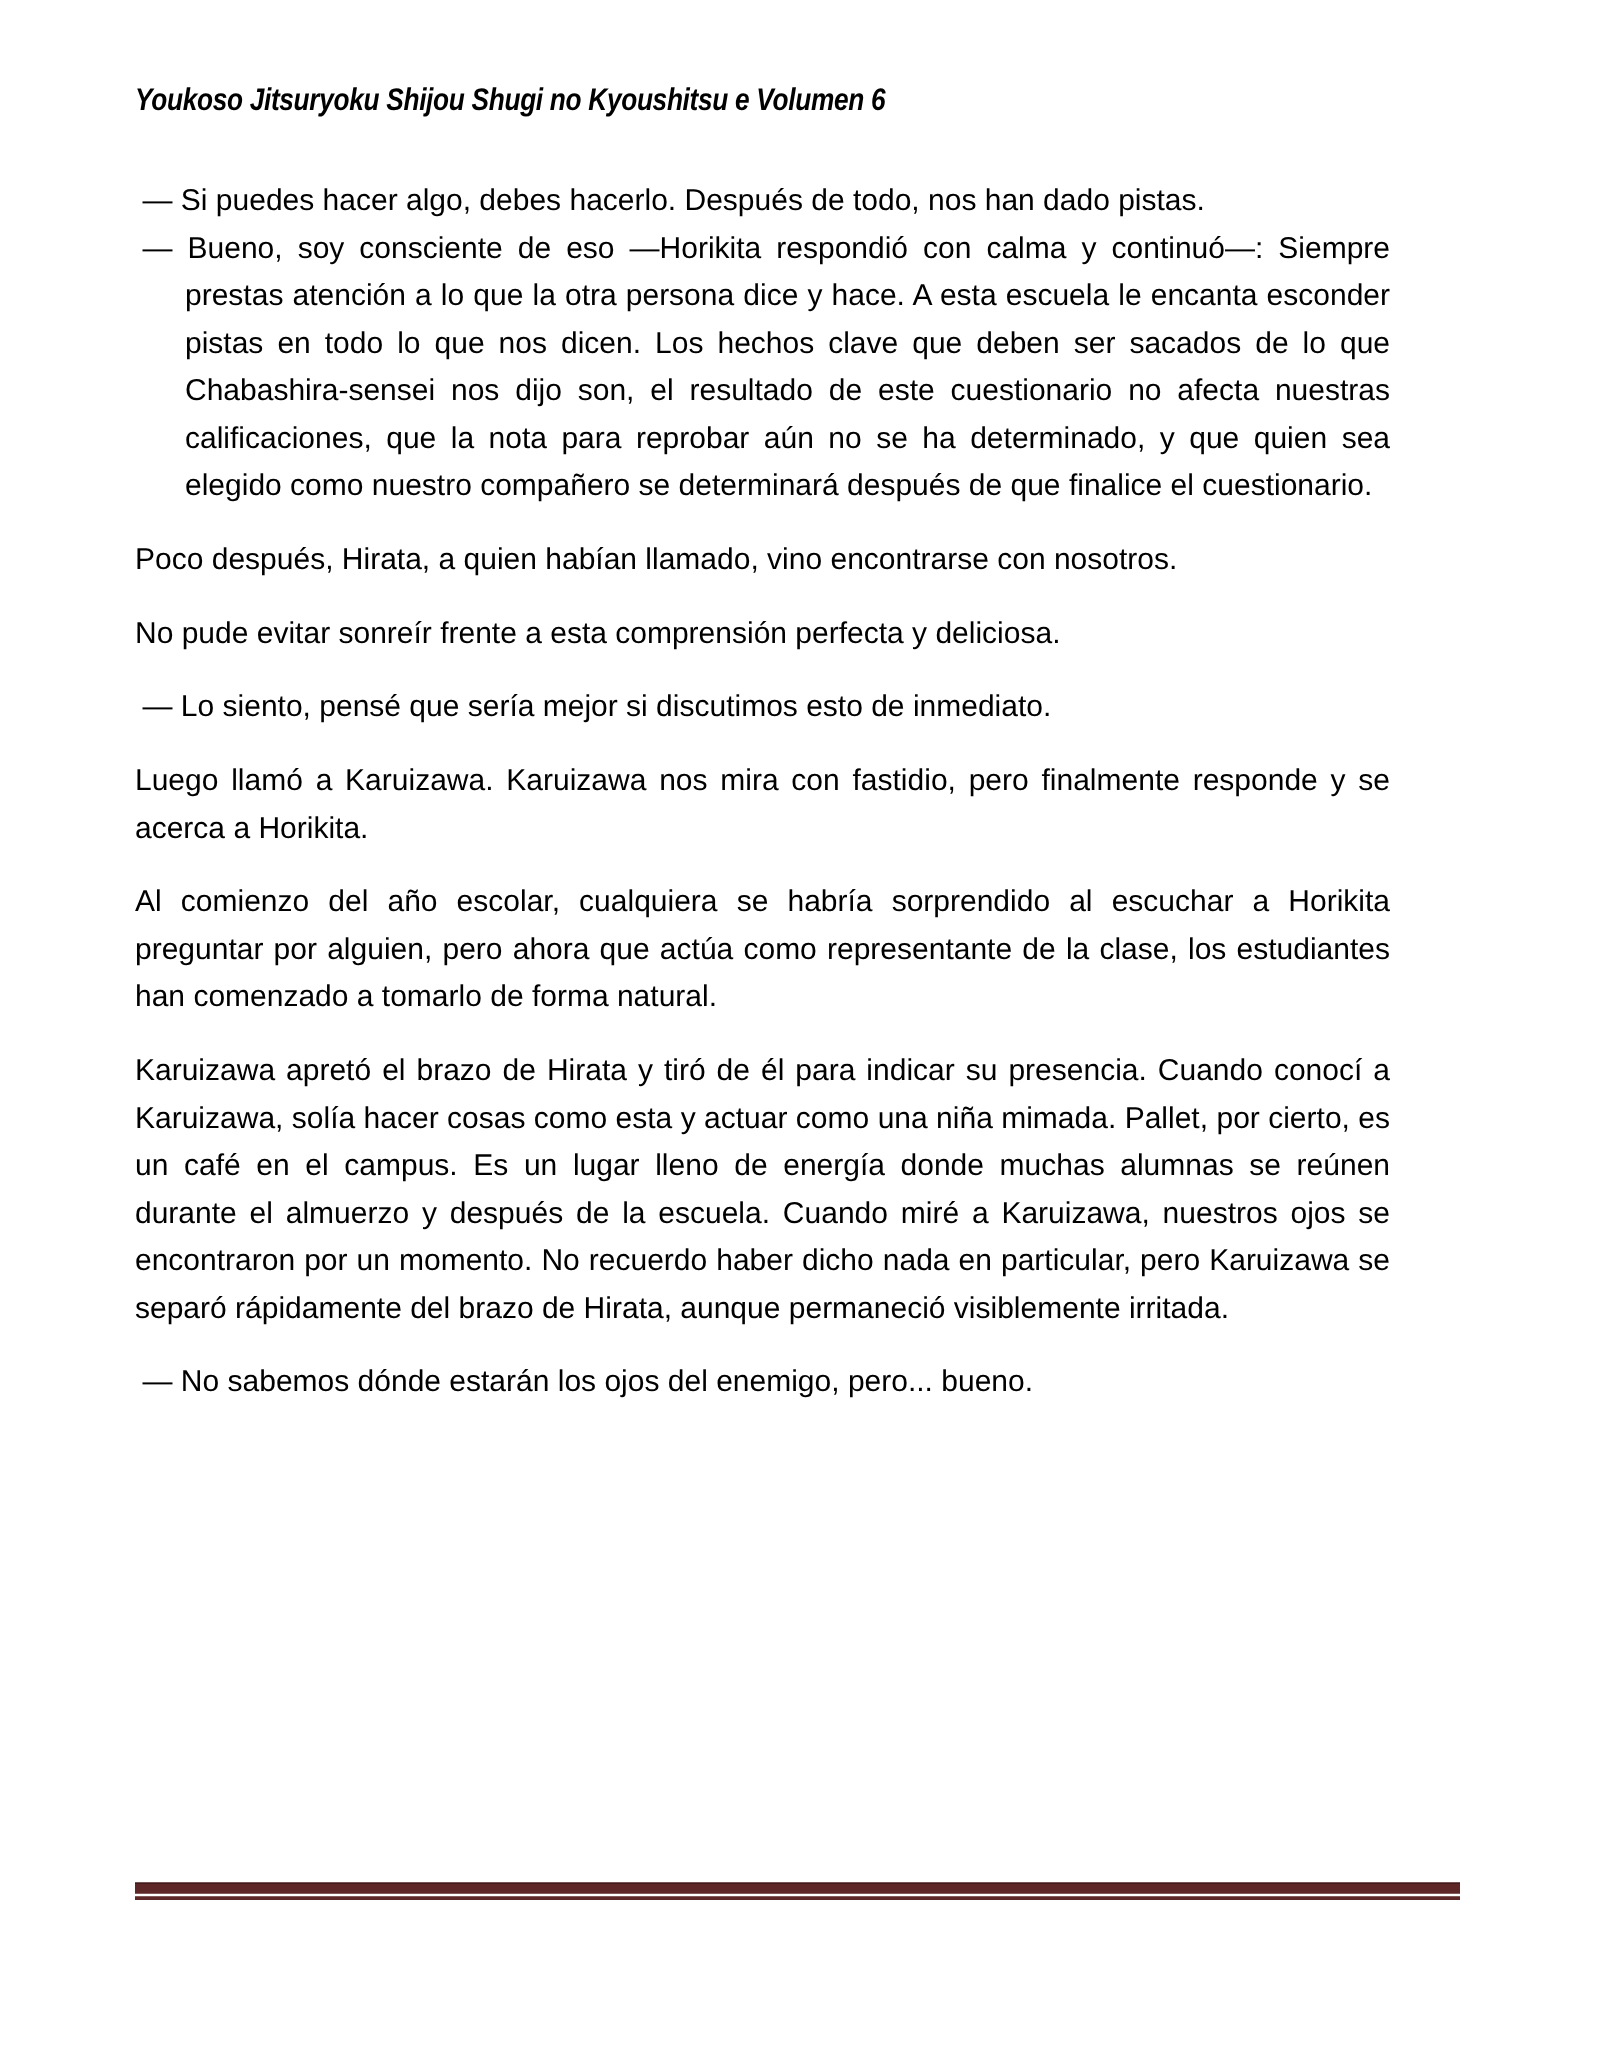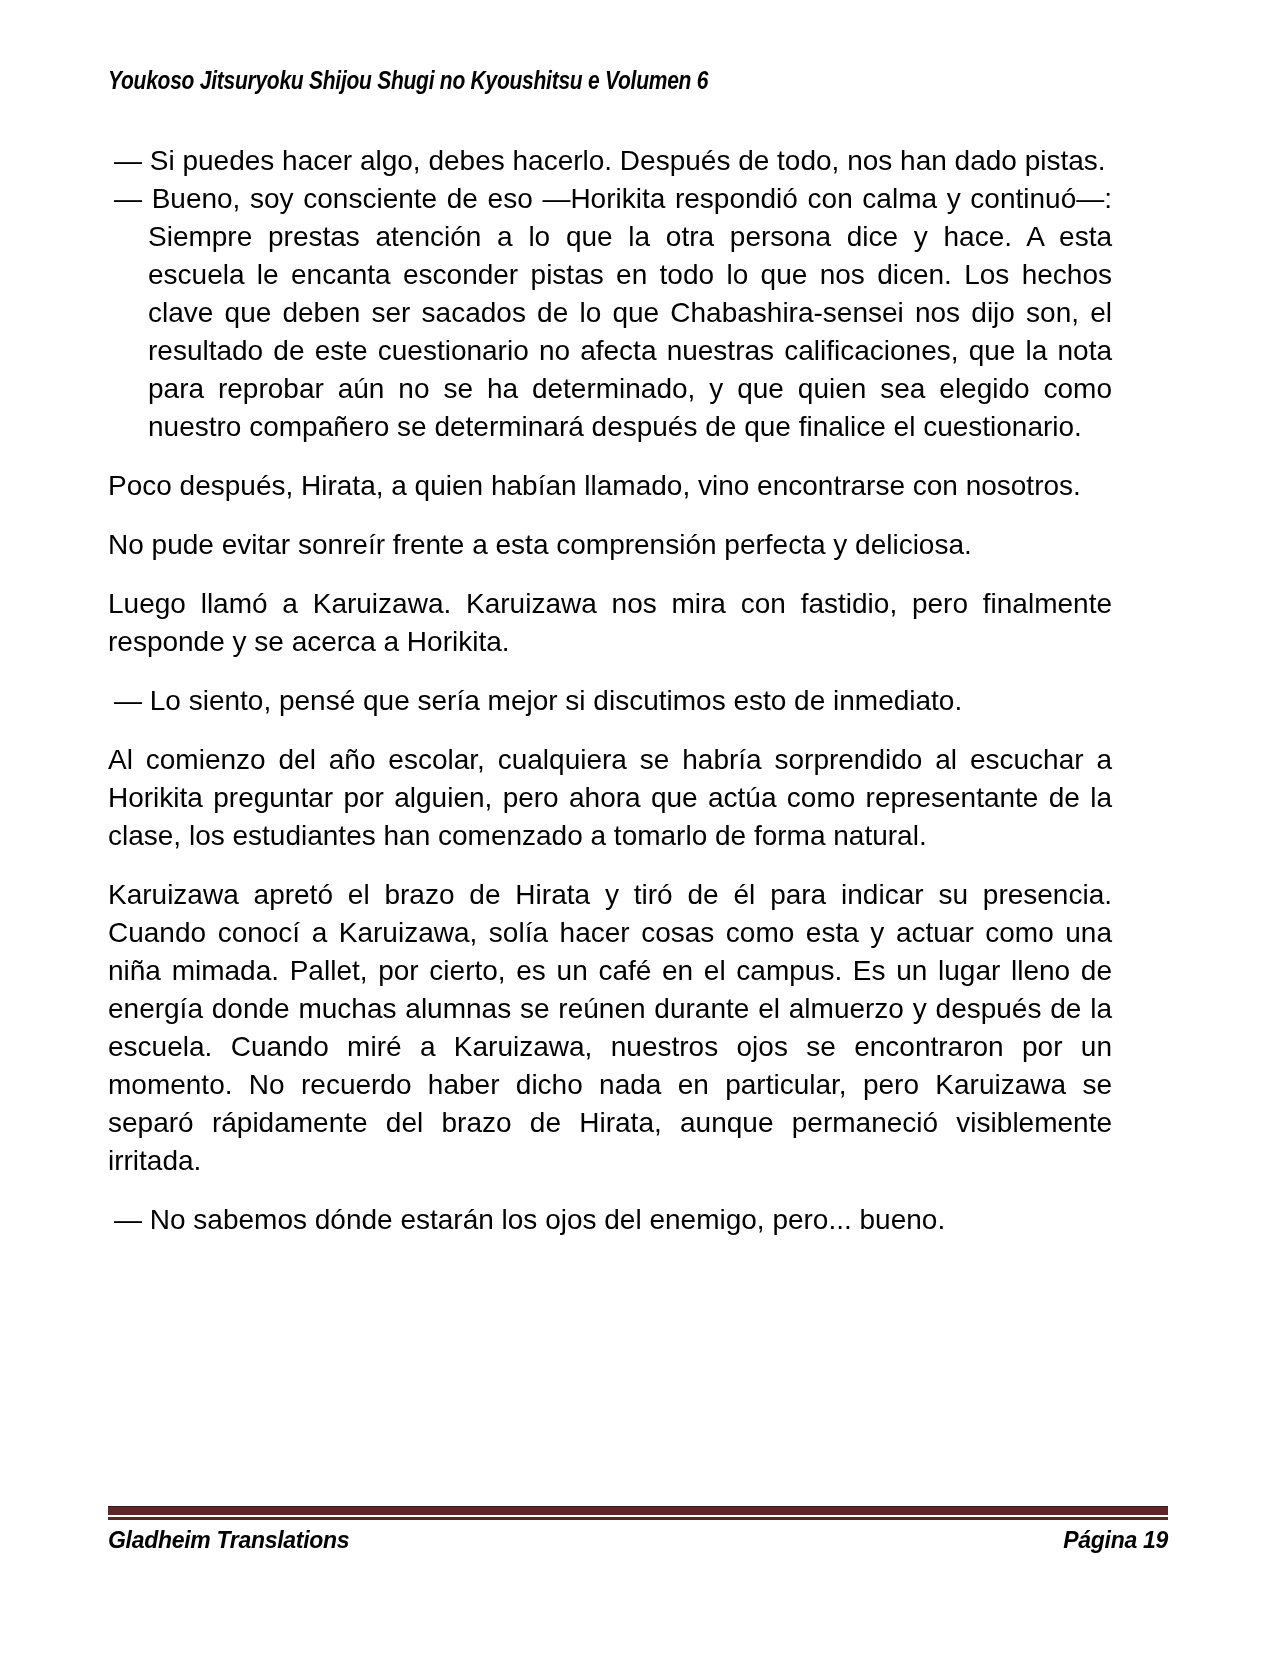--- a/index.html
+++ b/index.html
@@ -36,21 +36,21 @@
     position: absolute;
     top: 142px;
     left: 108px;
     width: 1004px;
   }
   .block {
     margin: 0 0 21px 0;
   }
   .block p {
     margin: 0;
-    font-size: 28px;
+    font-size: 24px;
     line-height: 38px;
     text-align: justify;
   }
   .block p.dialogue {
     padding-left: 40px;
     text-indent: -34px;
   }
   .footer {
     position: absolute;
     top: 1506px;
@@ -97,44 +97,40 @@
     <div class="block">
       <p>Poco después, Hirata, a quien habían llamado, vino encontrarse con nosotros.</p>
     </div>
 
     <div class="block">
       <p>No pude evitar sonreír frente a esta comprensión perfecta y deliciosa.</p>
     </div>
 
 
     <div class="block">
-      <p>Luego llamó a Karuizawa. Karuizawa nos mira con fastidio, pero finalmente responde y se acerca a Horikita.</p>
+      <p class="dialogue">— Lo siento, pensé que sería mejor si discutimos esto de inmediato.</p>
     </div>
 
     <div class="block">
-      <p class="dialogue">— Lo siento, pensé que sería mejor si discutimos esto de inmediato.</p>
+      <p>Luego llamó a Karuizawa. Karuizawa nos mira con fastidio, pero finalmente responde y se acerca a Horikita.</p>
     </div>
 
     <div class="block">
       <p>Al comienzo del año escolar, cualquiera se habría sorprendido al escuchar a Horikita preguntar por alguien, pero ahora que actúa como representante de la clase, los estudiantes han comenzado a tomarlo de forma natural.</p>
     </div>
 
 
     <div class="block">
       <p>Karuizawa apretó el brazo de Hirata y tiró de él para indicar su presencia. Cuando conocí a Karuizawa, solía hacer cosas como esta y actuar como una niña mimada. Pallet, por cierto, es un café en el campus. Es un lugar lleno de energía donde muchas alumnas se reúnen durante el almuerzo y después de la escuela. Cuando miré a Karuizawa, nuestros ojos se encontraron por un momento. No recuerdo haber dicho nada en particular, pero Karuizawa se separó rápidamente del brazo de Hirata, aunque permaneció visiblemente irritada.</p>
     </div>
 
     <div class="block">
       <p class="dialogue">— No sabemos dónde estarán los ojos del enemigo, pero... bueno.</p>
     </div>
 
   </div>
 
   <div class="footer">
     <div class="rule-thick"></div>
     <div class="rule-thin"></div>
-    <div class="footer-row">
-      <span>Gladheim Translations</span>
-      <span>Página 19</span>
-    </div>
   </div>
 
 </div>
 
 </body></html>

